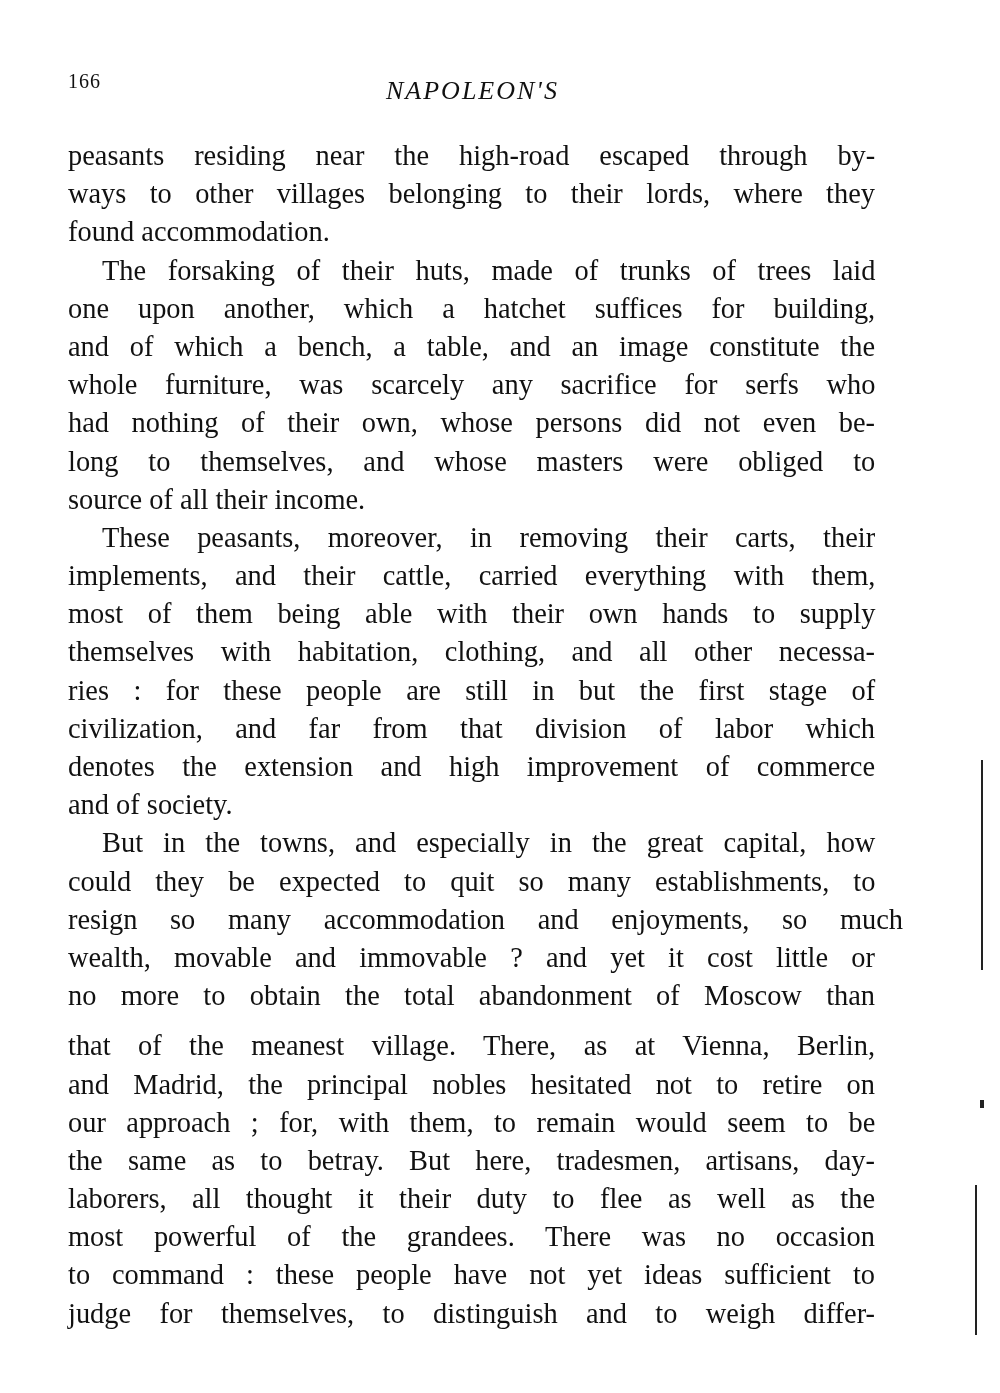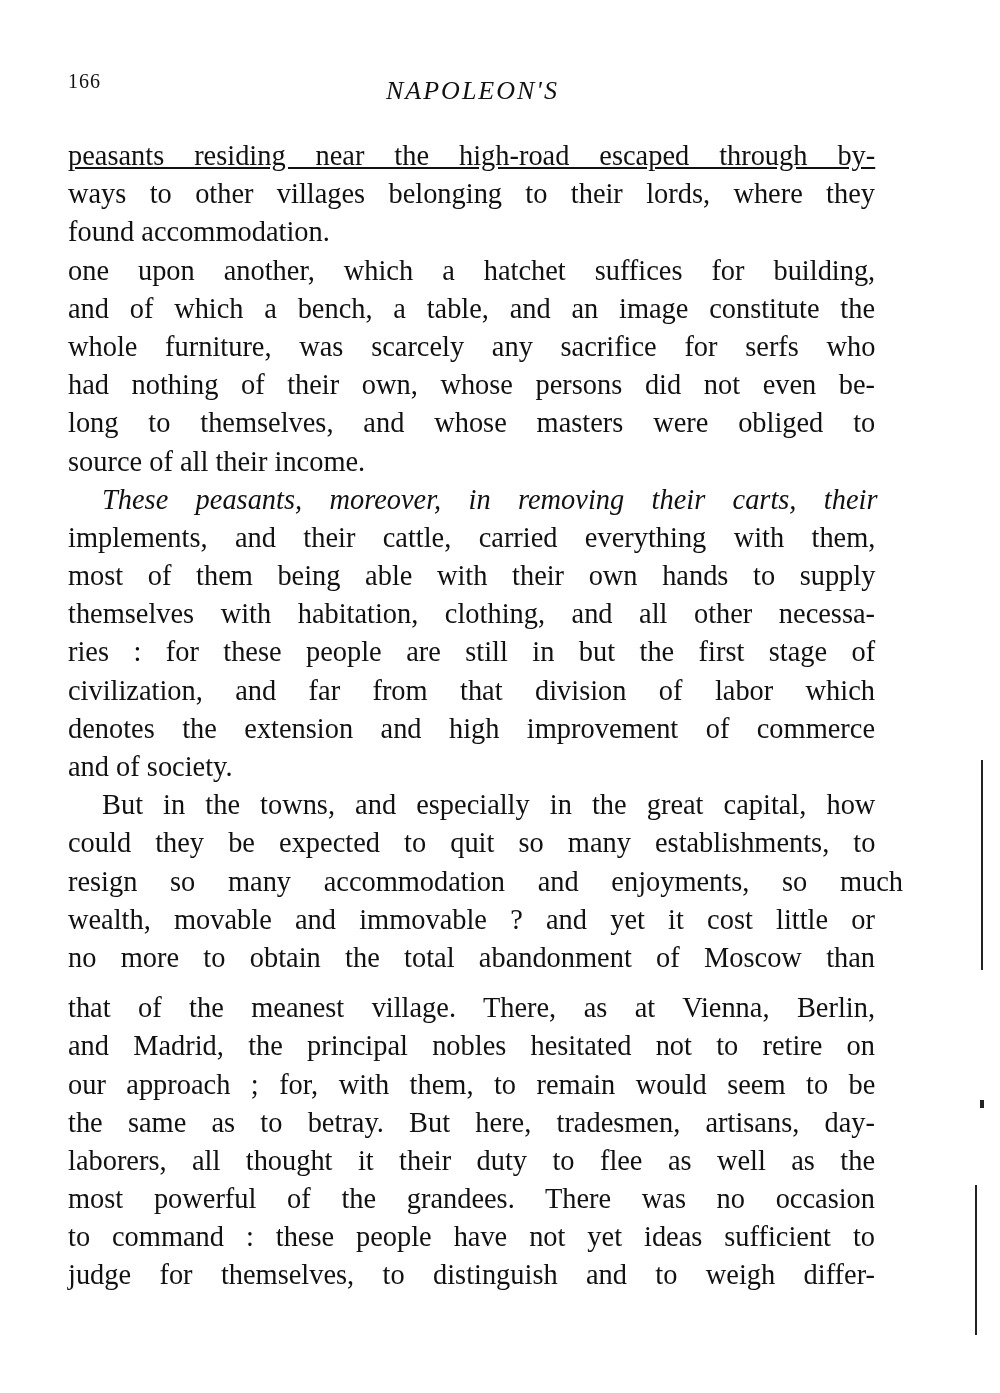--- a/index.html
+++ b/index.html
@@ -18,30 +18,31 @@
 </head>
 <body>
 
 <div class="page">
   <div class="running-head">
     <span class="page-number">166</span>
     <span class="running-title">NAPOLEON'S</span>
   </div>
 
   <div class="body-text" id="body-text">
-      <span class="line" style="display: block; width: auto; word-spacing: 22.8571px; text-decoration: underline;">peasants residing near the high-road escaped through by-</span>
+      <span class="line" style="display: block; width: auto; word-spacing: 22.8571px;">peasants residing near the high-road escaped through by-</span>
       <span class="line" style="display: block; width: auto; word-spacing: 16.2222px;">ways to other villages belonging to their lords, where they</span>
       <span class="line last">found accommodation.</span>
+      <span class="line indent" style="display: block; width: auto; word-spacing: 14.5px;">The forsaking of their huts, made of trunks of trees laid</span>
       <span class="line" style="display: block; width: auto; word-spacing: 21.875px;">one upon another, which a hatchet suffices for building,</span>
       <span class="line" style="display: block; width: auto; word-spacing: 13.6364px;">and of which a bench, a table, and an image constitute the</span>
       <span class="line" style="display: block; width: auto; word-spacing: 20.625px;">whole furniture, was scarcely any sacrifice for serfs who</span>
       <span class="line" style="display: block; width: auto; word-spacing: 15.5px;">had nothing of their own, whose persons did not even be-</span>
       <span class="line" style="display: block; width: auto; word-spacing: 22.75px;">long to themselves, and whose masters were obliged to</span>
       <span class="line last">source of all their income.</span>
-      <span class="line indent" style="display: block; width: auto; word-spacing: 20.2857px; font-style: italic;">These peasants, moreover, in removing their carts, their</span>
+      <span class="line indent" style="display: block; width: auto; word-spacing: 20.2857px;">These peasants, moreover, in removing their carts, their</span>
       <span class="line" style="display: block; width: auto; word-spacing: 20.2857px;">implements, and their cattle, carried everything with them,</span>
       <span class="line" style="display: block; width: auto; word-spacing: 17.5px;">most of them being able with their own hands to supply</span>
       <span class="line" style="display: block; width: auto; word-spacing: 19.4286px;">themselves with habitation, clothing, and all other necessa-</span>
       <span class="line" style="display: block; width: auto; word-spacing: 17.3333px;">ries : for these people are still in but the first stage of</span>
       <span class="line" style="display: block; width: auto; word-spacing: 25.25px;">civilization, and far from that division of labor which</span>
       <span class="line" style="display: block; width: auto; word-spacing: 20.2857px;">denotes the extension and high improvement of commerce</span>
       <span class="line last">and of society.</span>
       <span class="line indent" style="display: block; width: auto; word-spacing: 13px;">But in the towns, and especially in the great capital, how</span>
       <span class="line" style="display: block; width: auto; word-spacing: 17px;">could they be expected to quit so many establishments, to</span>
       <span class="line" style="display: block; width: auto; word-spacing: 25.5714px;">resign so many accommodation and enjoyments, so much</span>

